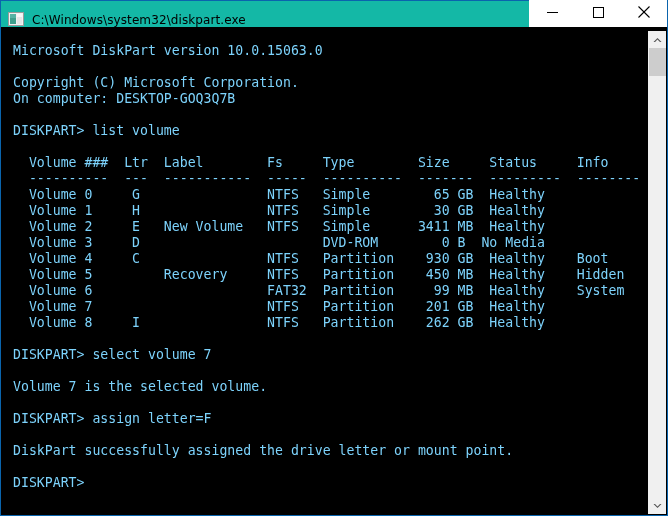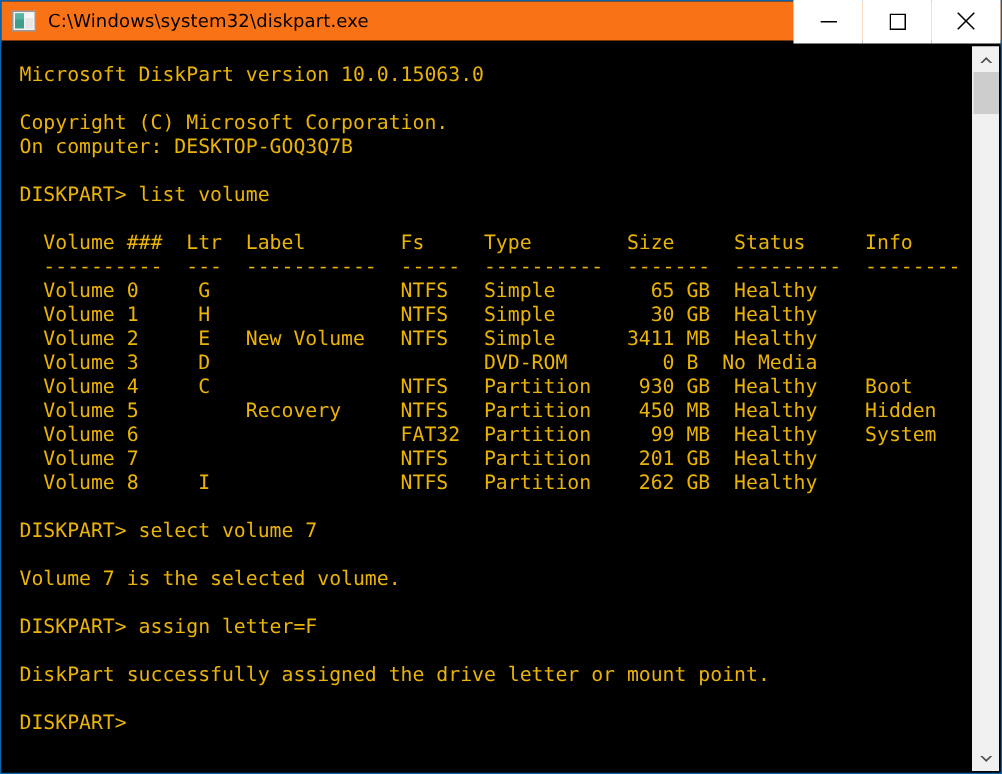--- a/index.html
+++ b/index.html
@@ -26,23 +26,23 @@
     border-bottom: 1px solid #0a64ad;
     border-top: 1px solid #0a64ad;
   }
 
   
   #titlebar {
     position: absolute;
     left: 0; top: 0;
     right: 0;
     height: 26px;
-    background: #f97316;
-    display: flex;
-    align-items: center;
+    background: #14b8a6;
+    display: flex;
+    align-items: flex-end;
     user-select: none;
   }
   #title-icon {
     width: 16px;
     height: 16px;
     margin-left: 7px;
     margin-right: 8px;
     flex: 0 0 auto;
     position: relative;
   }
@@ -80,21 +80,21 @@
   }
   #console-text {
     position: absolute;
     left: 1px;
     top: 1px;
     margin: 0;
     padding: 11px;
     font-family: "DejaVu Sans Mono", monospace;
     font-size: 13.2px;
     line-height: 16px;
-    color: #eab308;
+    color: #7dd3fc;
     white-space: pre;
     letter-spacing: 0px;
   }
 
   
   #scrollbar {
     position: absolute;
     top: 30px;
     right: 1px;
     width: 17px;

